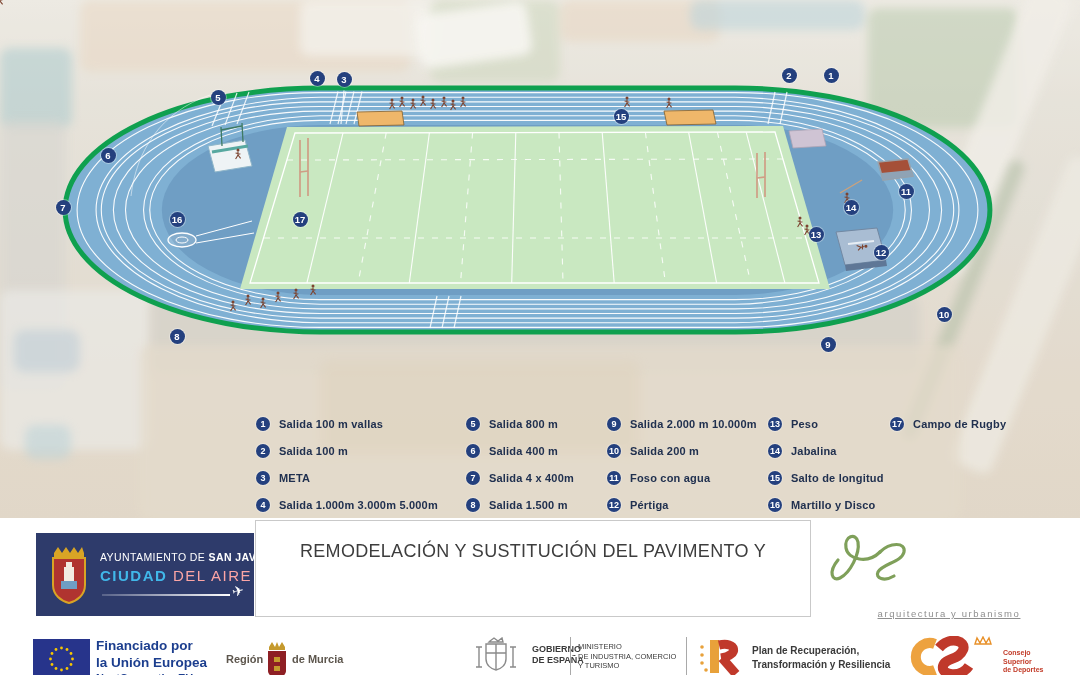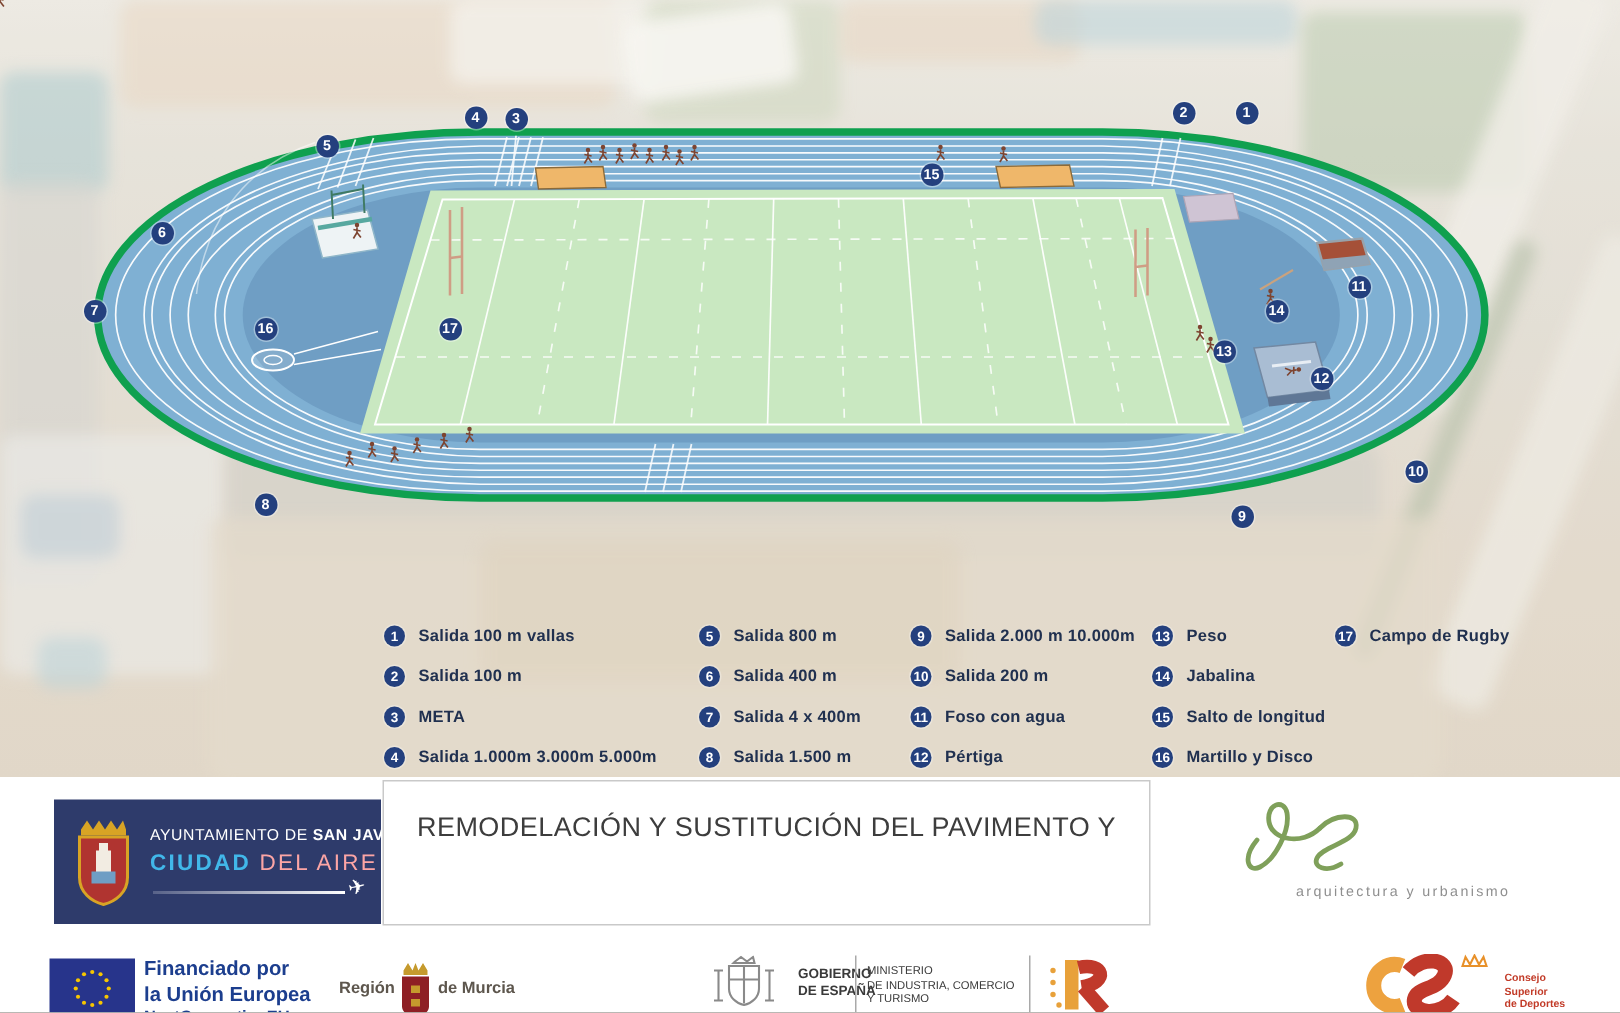--- a/index.html
+++ b/index.html
@@ -24,27 +24,27 @@
   .lg-txt{font-size:11px;font-weight:600;color:#20304f;letter-spacing:.2px;}
   
   .footer{position:absolute;left:0;top:518px;width:1080px;height:157px;background:#fff;overflow:hidden;}
   .muni{position:absolute;left:36px;top:15px;width:218px;height:83px;background:#2e3b6b;}
   .muni-line1{position:absolute;left:64px;top:18px;font-size:10.5px;color:#fff;letter-spacing:.4px;white-space:nowrap;}
   .muni-line2{position:absolute;left:64px;top:34px;font-size:15px;font-weight:bold;letter-spacing:1.5px;white-space:nowrap;}
   .muni-city{color:#41b7e9;}
   .muni-rest{color:#fca5a5;font-weight:400;}
   .muni-swoosh{position:absolute;left:66px;top:61px;width:128px;height:2px;background:linear-gradient(90deg,rgba(255,255,255,.2),#fff);}
   .muni-plane{position:absolute;left:196px;top:50px;color:#fff;font-size:14px;transform:rotate(-12deg);}
-  .titlebox{position:absolute;left:255px;top:2px;width:512px;height:97px;border:1.5px solid #c9c9c9;
+  .titlebox{position:absolute;left:255px;top:2px;width:556px;height:97px;border:1.5px solid #c9c9c9;
             background:#fff;text-align:center;box-sizing:border-box;padding-top:17px;}
   .titlebox div{font-size:18px;color:#3d3d3d;line-height:27px;letter-spacing:.3px;}
   .studio{position:absolute;left:812px;top:2px;width:268px;height:97px;}
   .studio-name{position:absolute;left:96px;top:28px;font-size:21px;letter-spacing:5.5px;color:#4f4f4f;}
-  .studio-tag{position:absolute;left:52px;top:69px;width:170px;font-size:9.5px;
-              letter-spacing:1.6px;color:#8f8f8f;}
+  .studio-tag{position:absolute;left:52px;top:88px;width:170px;text-align:center;font-size:9.5px;
+              letter-spacing:1.6px;color:#8f8f8f;text-decoration:underline;}
   .euflag{position:absolute;left:33px;top:121px;width:57px;height:40px;background:#27348b;}
   .eutxt{position:absolute;left:96px;top:119px;font-size:13.5px;font-weight:bold;color:#1c3e8e;line-height:17px;white-space:nowrap;}
   .eunext{position:absolute;left:96px;top:154px;font-size:11px;font-weight:bold;color:#1c3e8e;white-space:nowrap;}
   .murcia-l{position:absolute;left:226px;top:135px;font-size:11px;font-weight:bold;color:#5d564d;}
   .murcia-r{position:absolute;left:292px;top:135px;font-size:11px;font-weight:bold;color:#5d564d;white-space:nowrap;}
   .subsidy{position:absolute;left:341px;top:118px;font-size:8.5px;color:#9a948a;line-height:13px;white-space:nowrap;}
   .gob{position:absolute;left:532px;top:126px;font-size:9px;font-weight:bold;color:#3a3a3a;line-height:11px;white-space:nowrap;}
   .vdiv{position:absolute;top:119px;width:1px;height:38px;background:#a9a9a9;}
   .mini{position:absolute;left:578px;top:124px;font-size:7.5px;font-weight:normal;color:#3a3a3a;line-height:9.5px;white-space:nowrap;}
   .prtrtxt{position:absolute;left:752px;top:126px;font-size:10px;font-weight:bold;color:#3a3a3a;line-height:13.5px;white-space:nowrap;}
@@ -378,20 +378,24 @@
 
     <svg class="absolute" style="left:698px;top:119px;" width="50" height="38" viewBox="0 0 50 38">
       <circle cx="4" cy="10" r="1.8" fill="#e8a13a"></circle>
         <circle cx="4" cy="18" r="1.8" fill="#e8a13a"></circle>
       <circle cx="4" cy="26" r="1.8" fill="#e8a13a"></circle>
         <circle cx="8" cy="33" r="1.8" fill="#e8a13a"></circle>
       <rect x="12" y="3" width="9" height="33" fill="#e8a13a"></rect>
       <path d="M21,8 C38,4 42,18 23,21" fill="none" stroke="#c0392b" stroke-width="9"></path>
       <path d="M24,21 L38,37" stroke="#c0392b" stroke-width="9"></path>
     </svg>
+    <div class="prtrtxt">
+      <div>Plan de Recuperación,</div>
+        <div>Transformación y Resiliencia</div>
+    </div>
 
     <svg class="absolute" style="left:905px;top:118px;" width="92" height="40" viewBox="0 0 92 40">
       <path d="M30,8 A14,14 0 1 0 30,34" fill="none" stroke="#eda23f" stroke-width="10"></path>
       <path d="M34,12 C44,0 62,4 58,14 C54,24 40,22 38,30 C36,40 56,42 64,30" fill="none" stroke="#c0392b" stroke-width="10"></path>
       <path d="M70,8 L72,2 L75,7 L78,1 L81,7 L84,2 L86,8 Z" fill="none" stroke="#e8912a" stroke-width="1.4"></path>
     </svg>
     <div class="csdtxt">
       <div>Consejo</div>
         <div>Superior</div>
         <div>de Deportes</div>

